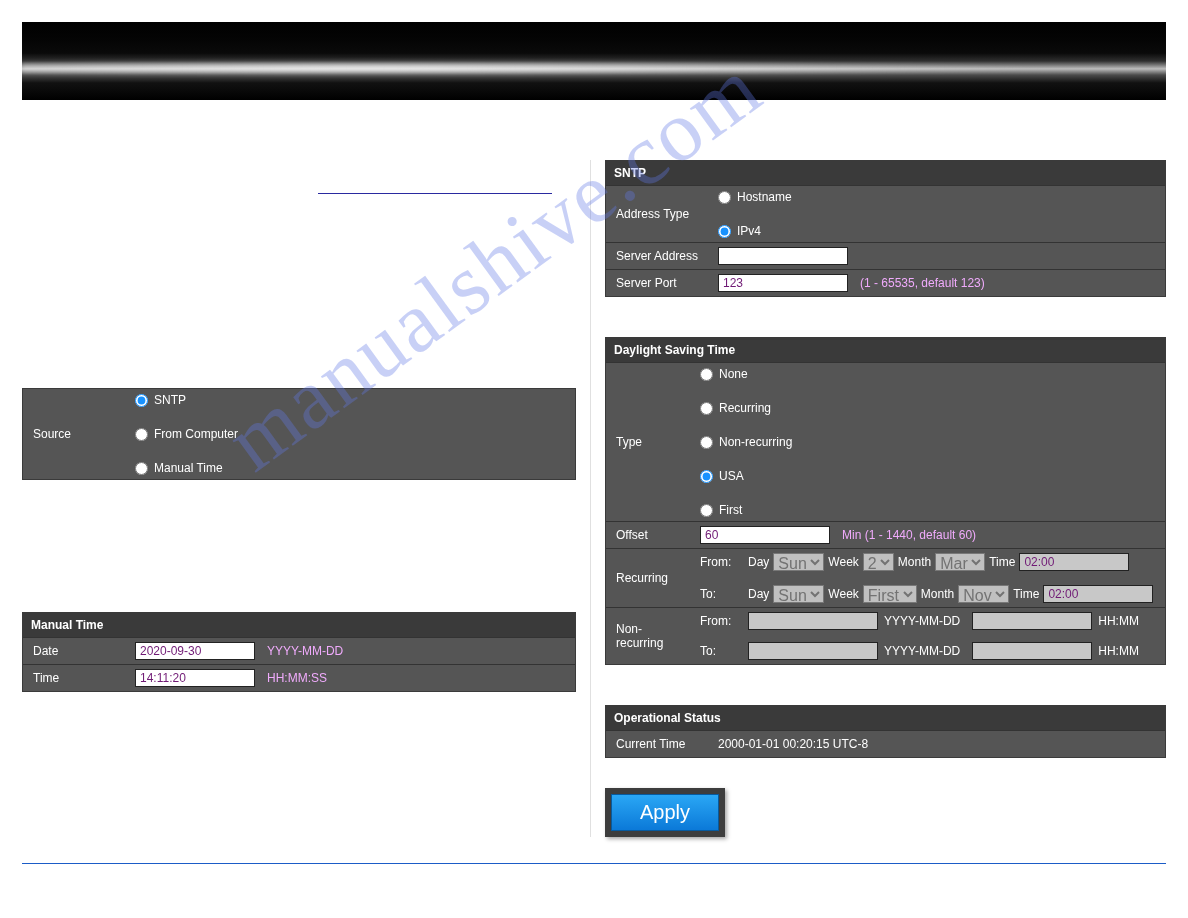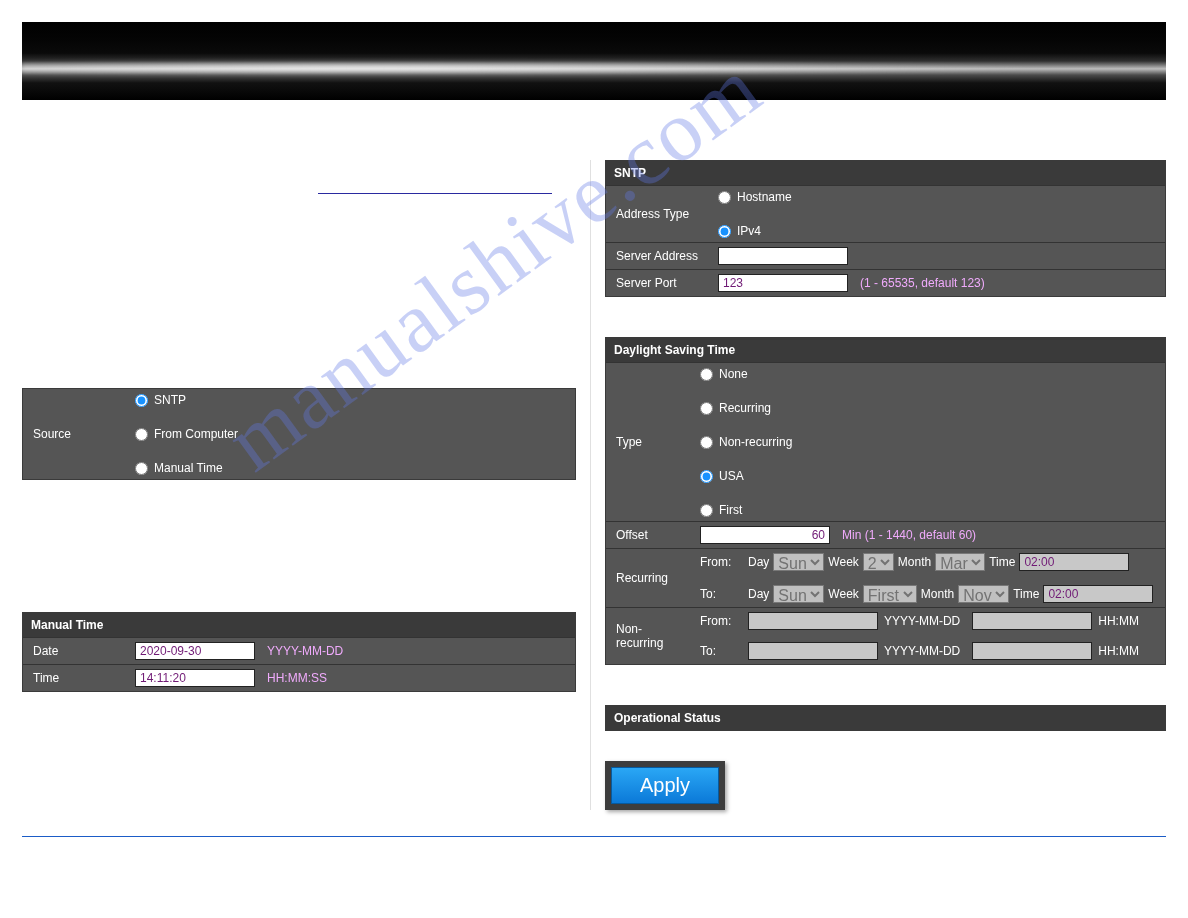--- a/index.html
+++ b/index.html
@@ -183,21 +183,21 @@
             <label class="radio-item">
                 <input type="radio" name="dt" style="">
                 <span>First</span>
               </label>
           </div>
         </div>
       </div>
       <div class="row">
         <div class="lbl">Offset</div>
         <div class="val">
-          <input type="text" style="width: 130px; text-align: right;" value="60">
+          <input type="text" style="width: 130px;" value="60">
           <span class="hint">Min (1 - 1440, default 60)</span>
         </div>
       </div>
       <div class="row">
         <div class="lbl">Recurring</div>
         <div class="val" style="flex-direction:column; align-items:flex-start;">
           <div class="rec-line">
             <span class="tag">From:</span>
             <span>Day</span>
             <select disabled=""><option>Sun</option></select>
@@ -237,20 +237,26 @@
             <span>YYYY-MM-DD</span>
             <input type="text" disabled="" style="width: 120px; background: rgb(200, 200, 200); margin-left: 6px;" value="">
             <span>HH:MM</span>
           </div>
         </div>
       </div>
     </div>
 
     <div class="panel right-ops ops">
       <div class="hdr">Operational Status</div>
+      <div class="row">
+        <div class="lbl">Current Time</div>
+        <div class="val">
+            <span>2000-01-01 00:20:15 UTC-8</span>
+          </div>
+      </div>
     </div>
 
     <div class="apply-wrap">
       <div class="apply-btn">
         <div class="apply-btn-inner">Apply</div>
       </div>
     </div>
   </div>
 </div>
 

